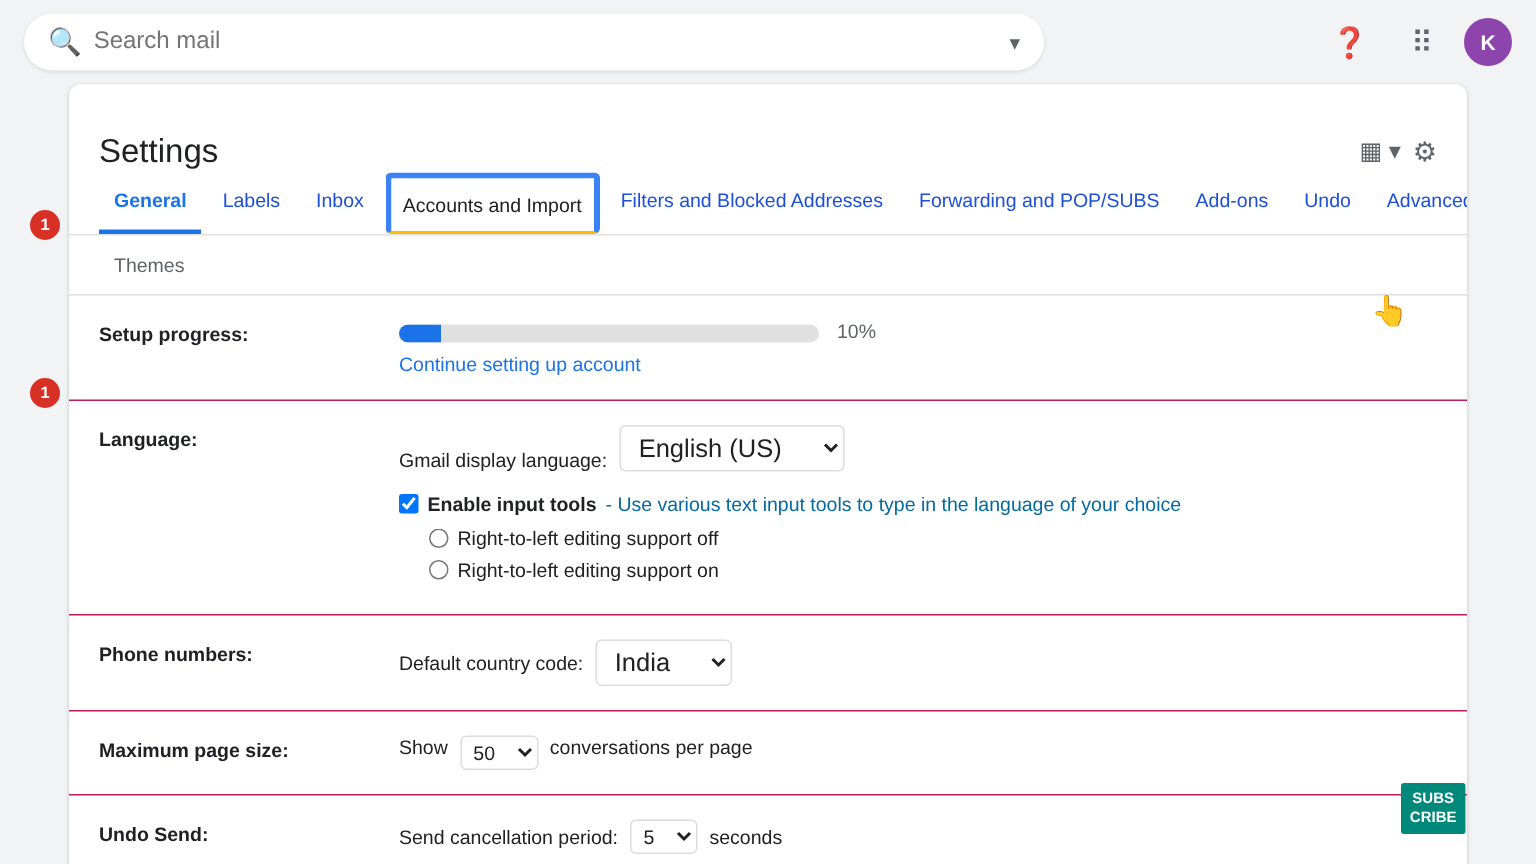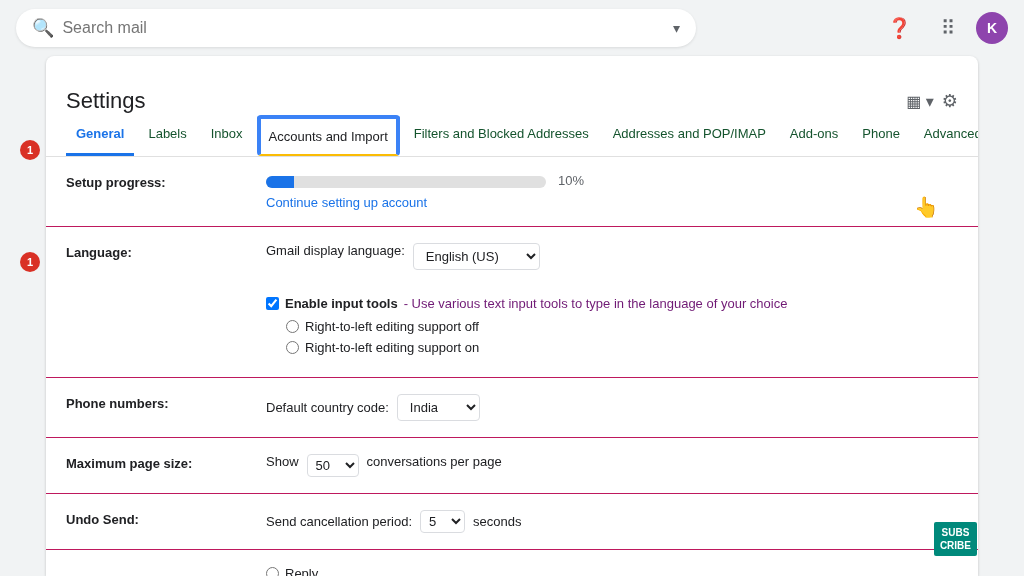--- a/index.html
+++ b/index.html
@@ -118,21 +118,21 @@
       display: flex;
       align-items: center;
       padding: 0 20px;
       border-bottom: 1px solid #e0e0e0;
       overflow-x: auto;
       white-space: nowrap;
     }
     .tab {
       padding: 12px 10px;
       font-size: 13px;
-      color: #14532d;
+      color: #1d4ed8;
       cursor: pointer;
       border-bottom: 3px solid transparent;
       margin-right: 4px;
       text-decoration: none;
     }
     .tab.active {
       color: #1a73e8;
       border-bottom: 3px solid #1a73e8;
       font-weight: 700;
     }
@@ -208,45 +208,45 @@
     .continue-link {
       color: #1a73e8;
       font-size: 13px;
       cursor: pointer;
       text-decoration: none;
     }
 
     
     .language-display {
       display: flex;
-      align-items: flex-start;
+      align-items: flex-end;
       gap: 8px;
-      margin-bottom: 26px;
+      margin-bottom: 14px;
     }
     .label-text { font-size: 13px; color: #202124; }
     select {
-      font-size: 13px;
+      font-size: 17px;
       padding: 4px 24px 4px 8px;
       border: 1px solid #dadce0;
       border-radius: 4px;
       background: white;
       color: #202124;
       cursor: pointer;
       appearance: auto;
     }
     .checkbox-row {
       display: flex;
       align-items: center;
       gap: 6px;
       margin-bottom: 8px;
       font-size: 13px;
       color: #202124;
     }
     .checkbox-row input[type="checkbox"] { cursor: pointer; }
-    .checkbox-desc { color: #701a75; }
+    .checkbox-desc { color: #0369a1; }
     .radio-row {
       display: flex;
       align-items: center;
       gap: 6px;
       margin-bottom: 6px;
       font-size: 13px;
       color: #202124;
     }
     .radio-row input[type="radio"] { cursor: pointer; }
 
@@ -332,27 +332,30 @@
       <span style="font-size:18px; cursor:pointer;">⚙</span>
     </div>
   </div>
 
   <div class="tabs">
     <span class="tab active">General</span>
     <span class="tab">Labels</span>
     <span class="tab">Inbox</span>
     <span class="tab highlighted">Accounts and Import</span>
     <span class="tab">Filters and Blocked Addresses</span>
-    <span class="tab">Addresses and POP/IMAP</span>
+    <span class="tab">Forwarding and POP/SUBS</span>
     <span class="tab">Add-ons</span>
-    <span class="tab">Phone</span>
+    <span class="tab">Undo</span>
     <span class="tab">Advanced</span>
 
   </div>
 
+  <div class="sub-tabs">
+    <span class="sub-tab">Themes</span>
+  </div>
 
   <div class="content">
 
     <div class="settings-row">
       <div class="row-label">Setup progress:</div>
       <div class="row-content">
         <div class="progress-container">
           <div class="progress-bar-bg">
             <div class="progress-bar-fill"></div>
           </div>

